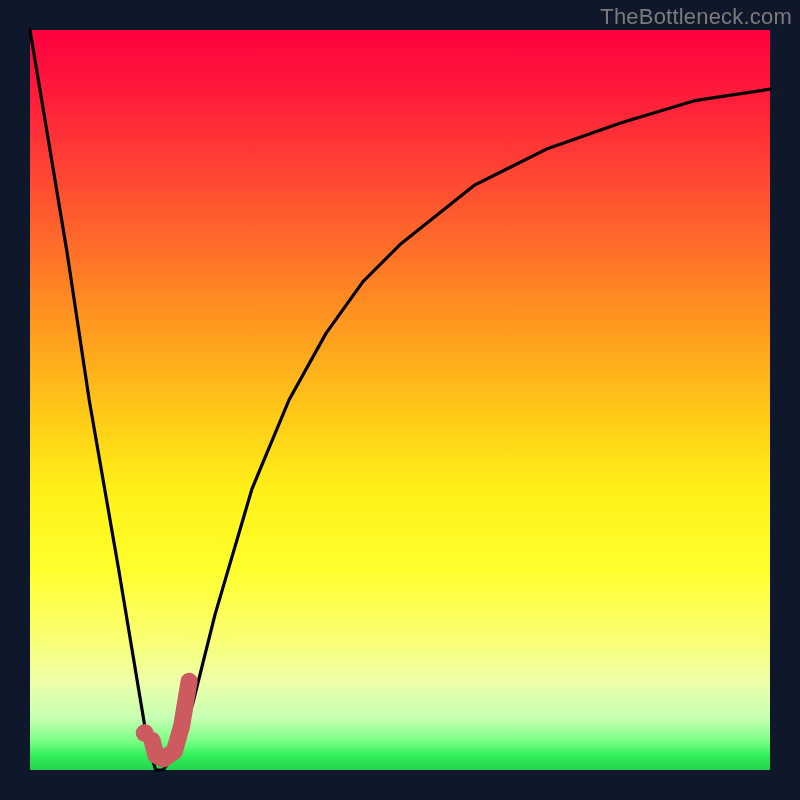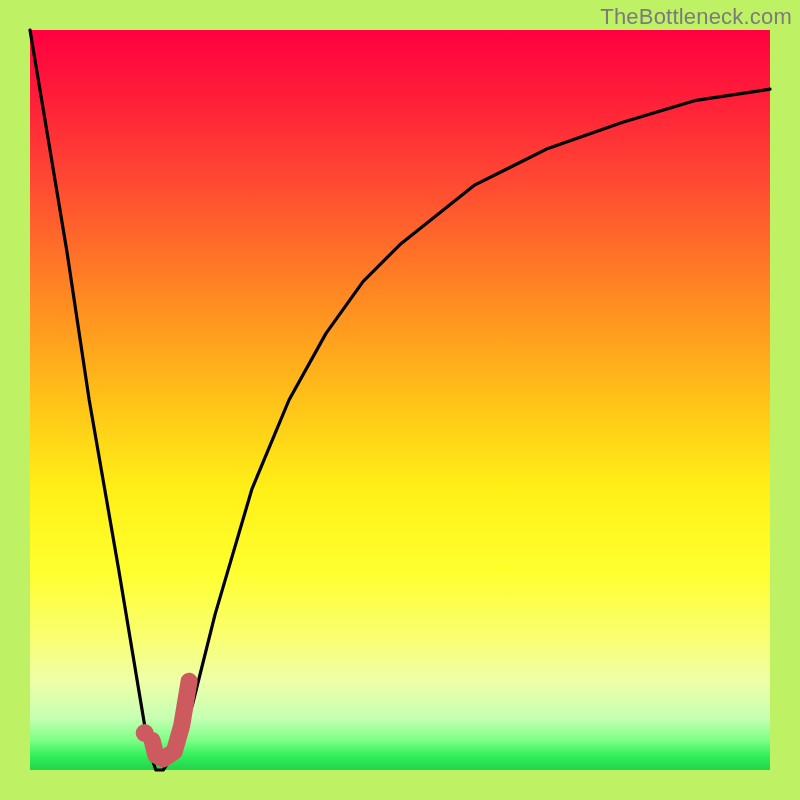--- a/index.html
+++ b/index.html
@@ -10,21 +10,21 @@
     background: #000;
     overflow: hidden;
     font-family: Arial, Helvetica, sans-serif;
   }
   .frame {
     position: absolute;
     left: 0;
     top: 0;
     width: 800px;
     height: 800px;
-    background: #bef264;
+    background: #0f172a;
   }
   .plot {
     position: absolute;
     left: 30px;
     top: 30px;
     width: 740px;
     height: 740px;
     
     background: linear-gradient(
       to bottom,

